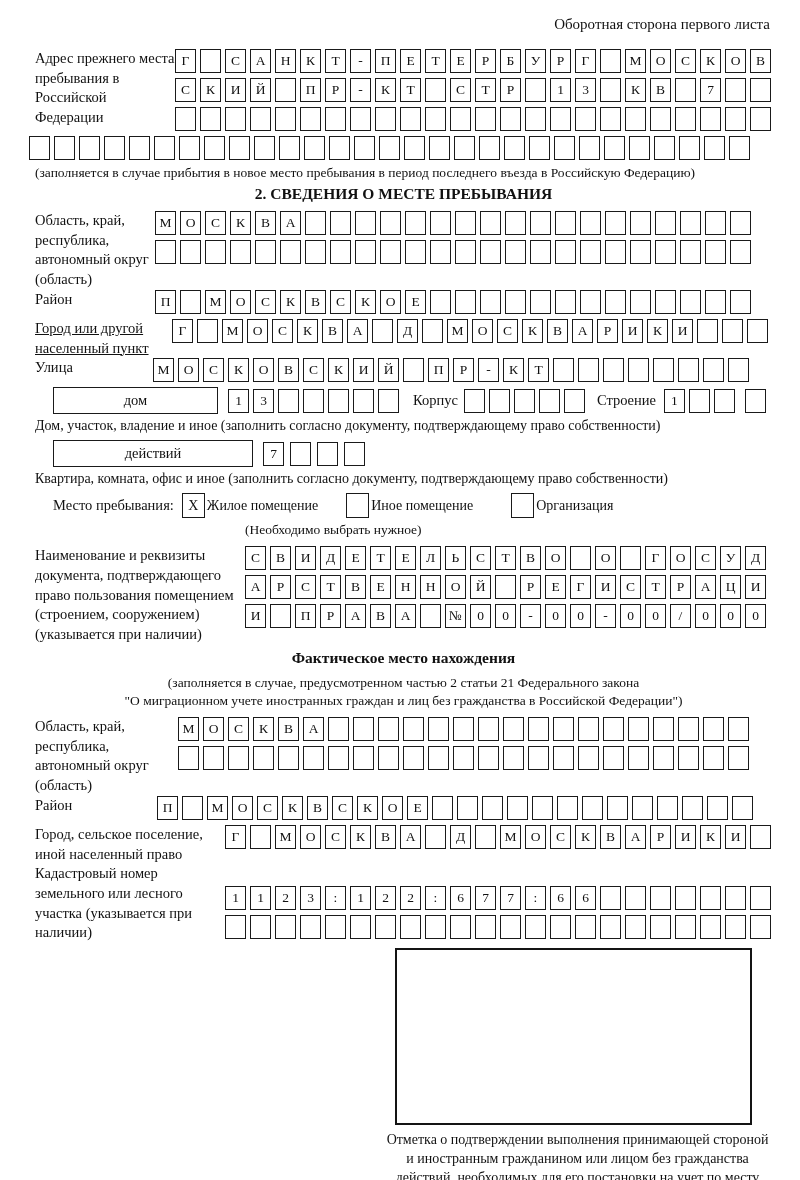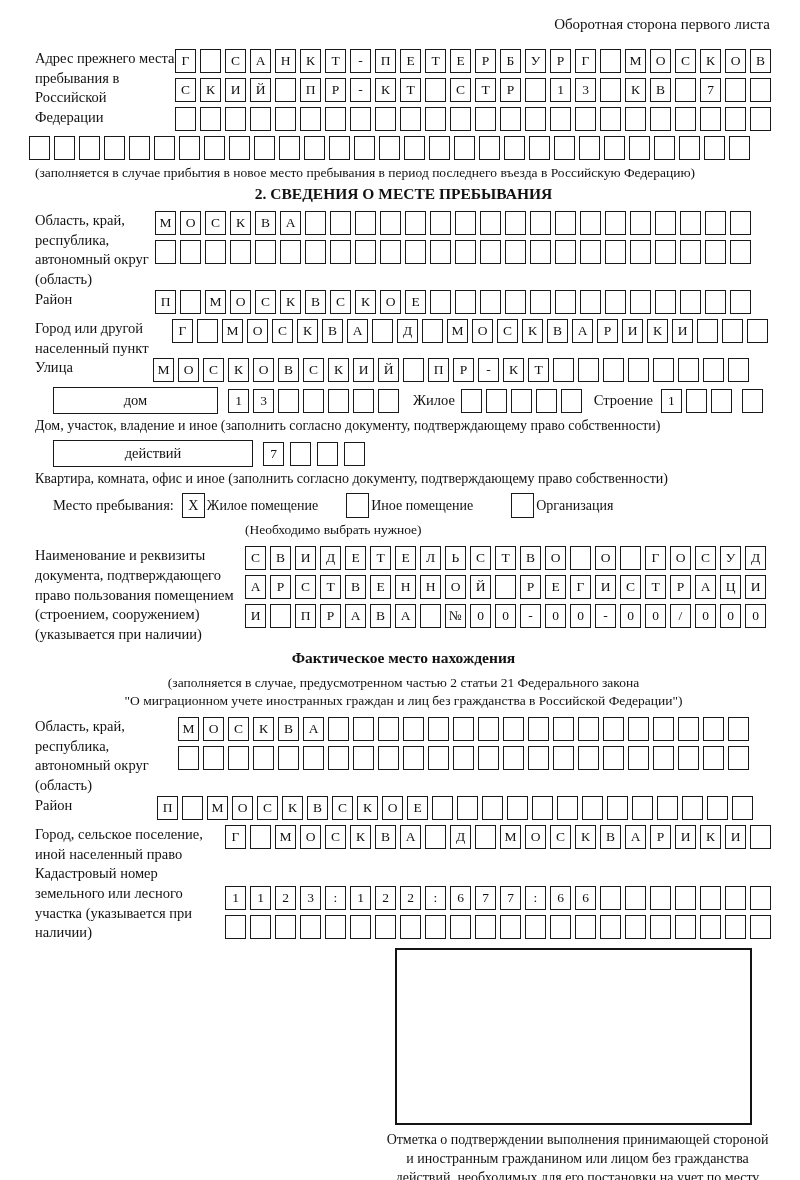--- a/index.html
+++ b/index.html
@@ -33,21 +33,21 @@
     font-size:13.5px;
     flex-shrink:0;
     background:#fff;
   }
   .hint{
     font-size:13.5px;text-align:left;margin:1px 0 4px 0;
   }
   .sec-title{
     font-size:15.5px;font-weight:bold;text-align:center;margin:4px 0 8px 0;
   }
-  .w120{width:120px;} .w137{width:137px;} .w140{width:140px;} .w118{width:118px;}
+  .w120{width:120px;} .w137{width:137px;text-decoration:underline;} .w140{width:140px;} .w118{width:118px;}
   .w143{width:143px;} .w122{width:122px;} .w190{width:190px;} .w210{width:210px;}
   .inline-row{display:flex;align-items:center;margin-bottom:4px;padding-left:18px;}
   .box-label{
     box-sizing:border-box;
     border:1.6px solid #1a1a1a;
     height:27px;display:flex;align-items:center;justify-content:center;
     font-size:14.5px;background:#fff;flex-shrink:0;
   }
   .dom-box{width:165px;}
   .kv-box{width:200px;}
@@ -358,21 +358,21 @@
     <div class="cells-row" style="margin-bottom:0;">
         <div class="cell">1</div>
         <div class="cell">3</div>
         <div class="cell"></div>
         <div class="cell"></div>
         <div class="cell"></div>
         <div class="cell"></div>
         <div class="cell"></div>
       </div>
     <div class="gap14"></div>
-    <span class="inline-txt">Жилое</span>
+    <span class="inline-txt">Корпус</span>
     <div class="gap6"></div>
     <div class="cells-row" style="margin-bottom:0;">
         <div class="cell"></div>
         <div class="cell"></div>
         <div class="cell"></div>
         <div class="cell"></div>
         <div class="cell"></div>
       </div>
     <div class="gap12"></div>
     <span class="inline-txt">Строение</span>

